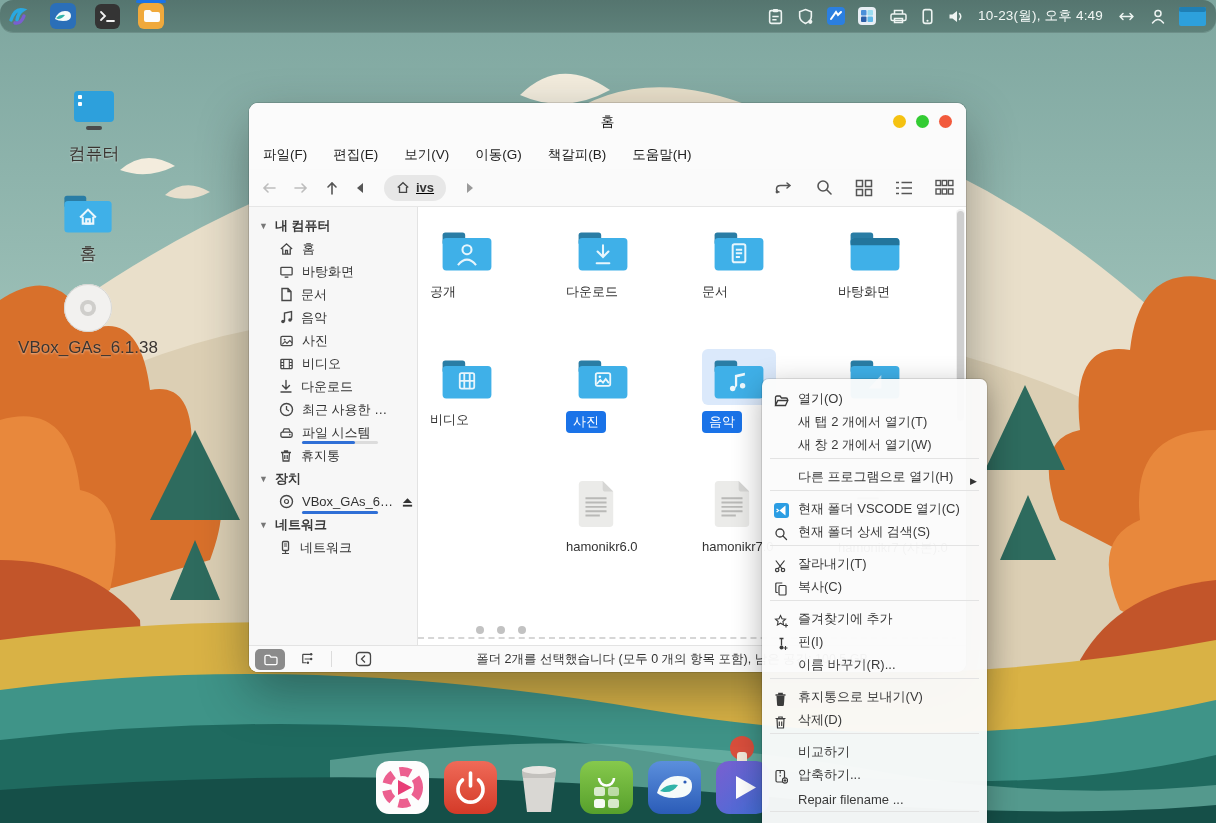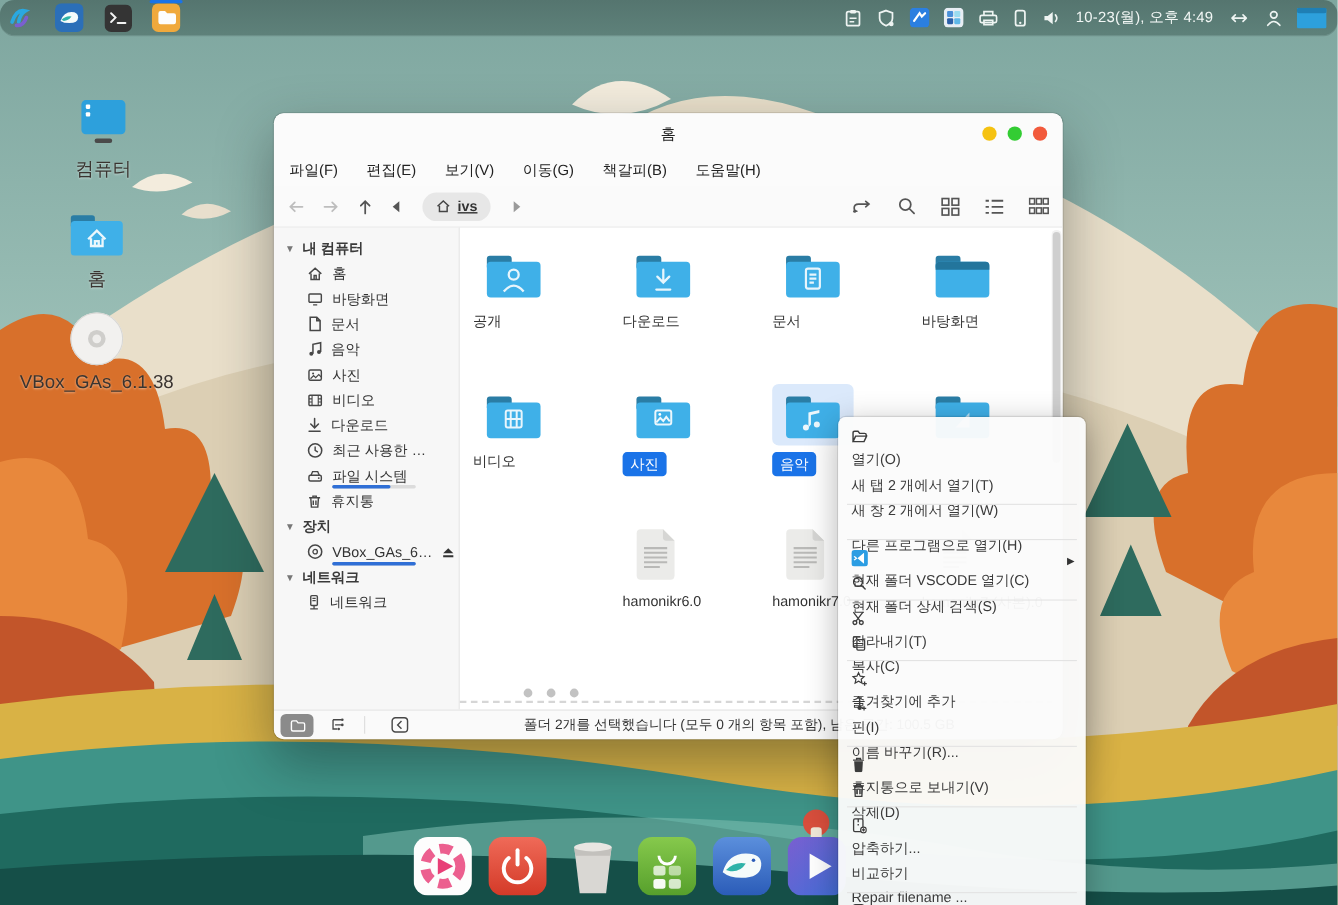--- a/index.html
+++ b/index.html
@@ -73,21 +73,21 @@
   .sbtn { width:30px; height:21px; border-radius:5px; display:flex; align-items:center; justify-content:center; margin-left:6px; }
   .sbtn.active { background:#8b8b8b; }
   .sdiv { width:1px; height:16px; background:#dcdcdc; margin:0 10px; }
   .stext { flex:1; text-align:center; white-space:nowrap; overflow:hidden; }
 
   
   .cmenu { position:absolute; left:762px; top:379px; width:225px; height:444px;
     background:rgba(251,251,251,.96); border-radius:7px 7px 0 0;
     box-shadow:0 8px 30px rgba(0,0,0,.30), 0 0 0 1px rgba(0,0,0,.10);
     z-index:50; padding-top:6px; overflow:hidden; }
-  .mi { height:23px; display:flex; align-items:flex-start; font-size:13px; color:#3a3a3a; padding:0 10px 0 12px;flex-direction:column; }
+  .mi { height:23px; display:flex; align-items:flex-end; font-size:13px; color:#3a3a3a; padding:0 10px 0 12px; }
   .mi .mico { width:24px; flex:0 0 24px; display:flex; align-items:center; }
   .mi .mlabel { white-space:nowrap; }
   .mi .sub { margin-left:auto; font-size:9px; color:#333; }
   .msep { height:9px; display:flex; align-items:center; padding:0 8px; }
   .msep i { display:block; width:100%; height:1px; background:#e3e3e3; }
 
   
   .dock { position:absolute; left:376px; top:761px; display:flex; align-items:center; gap:15px; z-index:20; }
   .dock-item { width:53px; height:53px; display:flex; align-items:center; justify-content:center; }
 </style>
@@ -717,33 +717,33 @@
           <svg width="13" height="14" viewBox="0 0 13 14">
             <path d="M3 4 h7 l-.5 9 h-6 z M1.5 3.5 h10 M4.8 3.5 V2 h3.4 v1.5 M5.3 6.5 v4.5 M7.7 6.5 v4.5" fill="none" stroke="#3c3c3c" stroke-width="1.2"></path>
           </svg>
         </span>
       <span class="mlabel">삭제(D)</span>
     </div>
     <div class="msep">
         <i></i>
       </div>
     <div class="mi">
+      <span class="mico"></span>
+        <span class="mlabel">비교하기</span>
+    </div>
+    <div class="mi">
       <span class="mico">
           <svg width="14" height="15" viewBox="0 0 14 15">
             <rect x="2" y="1.5" width="8.5" height="11.5" rx="1.2" fill="none" stroke="#3c3c3c" stroke-width="1.2"></rect>
             <path d="M6.2 1.5 v3 M6.2 6 v1.5" stroke="#3c3c3c" stroke-width="1.2"></path>
             <circle cx="11" cy="11.5" r="2.6" fill="#fbfbfb" stroke="#3c3c3c" stroke-width="1.1"></circle>
             <path d="M11 10 v3 M9.5 11.5 h3" stroke="#3c3c3c" stroke-width="1.1"></path>
           </svg>
         </span>
       <span class="mlabel">압축하기...</span>
-    </div>
-    <div class="mi">
-      <span class="mico"></span>
-        <span class="mlabel">비교하기</span>
     </div>
     <div class="mi">
       <span class="mico"></span>
         <span class="mlabel">Repair filename ...</span>
     </div>
     <div class="msep">
         <i></i>
       </div>
     <div class="mi">
       <span class="mico">

